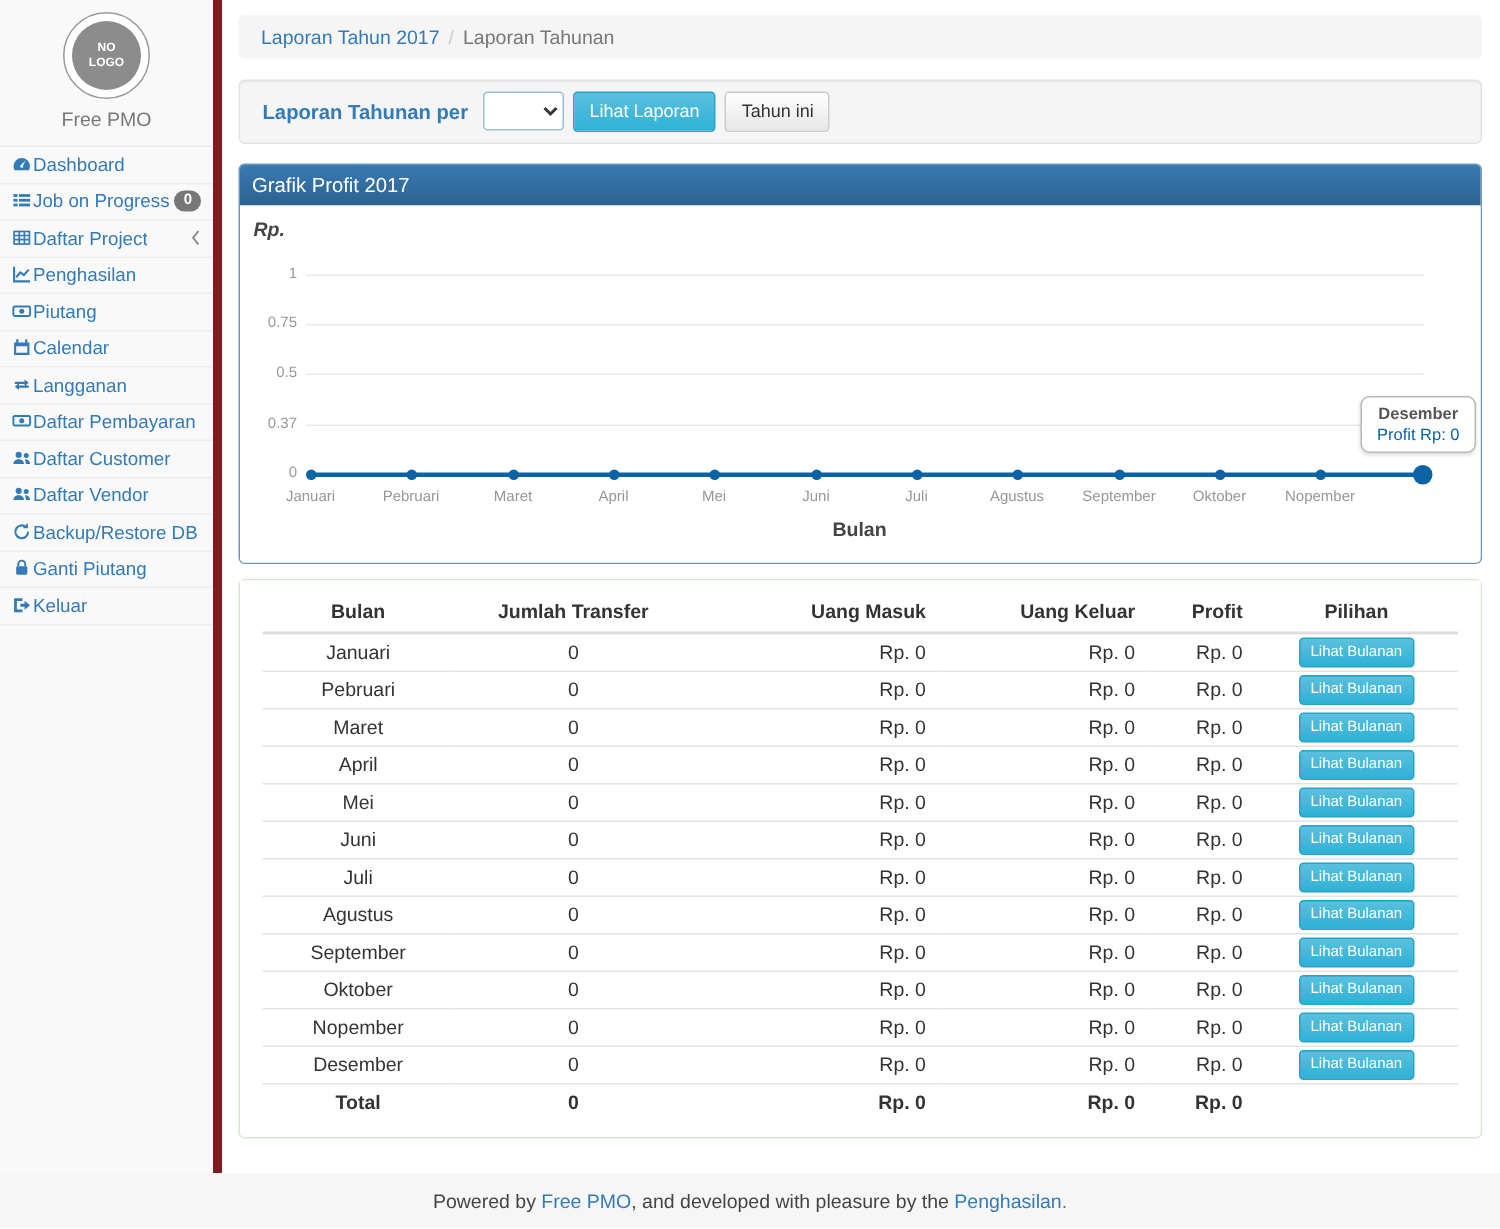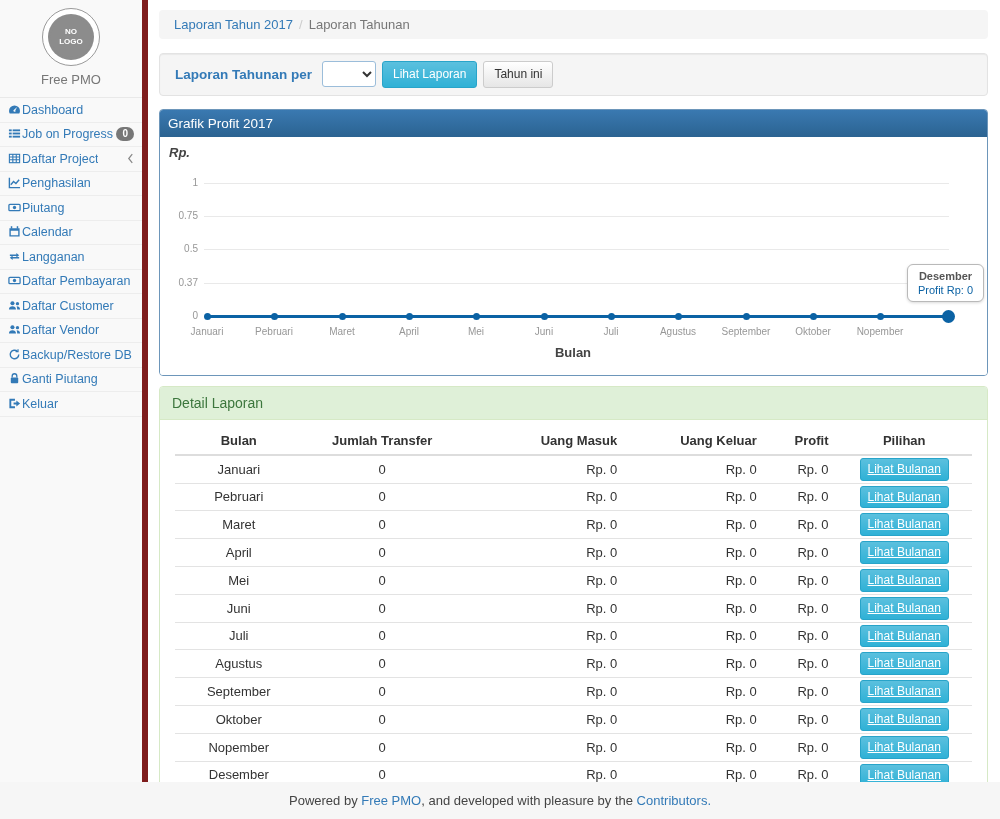--- a/index.html
+++ b/index.html
@@ -76,21 +76,21 @@
   table.report { width:100%; border-collapse:collapse; font-size:13px; }
   table.report th { font-weight:bold; color:#333; padding:5px 8px 6px; border-bottom:2px solid #ddd; }
   table.report td { padding:2px 8px; height:24px; border-bottom:1px solid #e3e3e3; color:#333; }
   table.report tr.total-row td { font-weight:bold; border-bottom:none; border-top:0; }
   .c-bulan  { width:16%;  text-align:center; }
   .c-jumlah { width:20%;  text-align:center; }
   .c-masuk  { width:20.5%; text-align:right; }
   .c-keluar { width:17.5%; text-align:right; }
   .c-profit { width:9%;   text-align:right; }
   .c-aksi   { width:17%;  text-align:center; }
-  .btn-xs { font-size:12px; padding:2px 7px; border-radius:3px;text-decoration:underline; }
+  .btn-xs { font-size:10px; padding:2px 7px; border-radius:3px; }
 
   
   .footer { position:absolute; left:0; top:782px; width:1000px; height:37px; background:#f6f6f6;
             text-align:center; padding-top:11px; font-size:13px; color:#444; }
   .footer a { color:#337ab7; text-decoration:none; }
 </style>
 </head>
 <body>
 
 <div class="page">
@@ -315,21 +315,20 @@
         <span class="x-title">Bulan</span>
 
         <div class="tooltip">
           <div class="tt-title">Desember</div>
           <div class="tt-value">Profit Rp: 0</div>
         </div>
       </div>
     </div>
 
     <div class="panel panel-success">
-      <div class="panel-heading">Detail Laporan</div>
       <div class="panel-body">
         <table class="report">
           <thead>
             <tr>
               <th class="c-bulan">Bulan</th>
               <th class="c-jumlah">Jumlah Transfer</th>
               <th class="c-masuk">Uang Masuk</th>
               <th class="c-keluar">Uang Keluar</th>
               <th class="c-profit">Profit</th>
               <th class="c-aksi">Pilihan</th>
@@ -440,16 +439,16 @@
               <td class="c-profit">Rp. 0</td>
               <td class="c-aksi"></td>
             </tr>
           </tbody>
         </table>
       </div>
     </div>
   </div>
 
   <div class="footer">
-    <span>Powered by </span><a href="#">Free PMO</a><span>, and developed with pleasure by the </span><a href="#">Contributors.</a>
+    <span>Powered by </span><a href="#">Free PMO</a><span>, and developed with pleasure by the </span><a href="#">Penghasilan.</a>
   </div>
 
 </div>
 
 </body></html>

